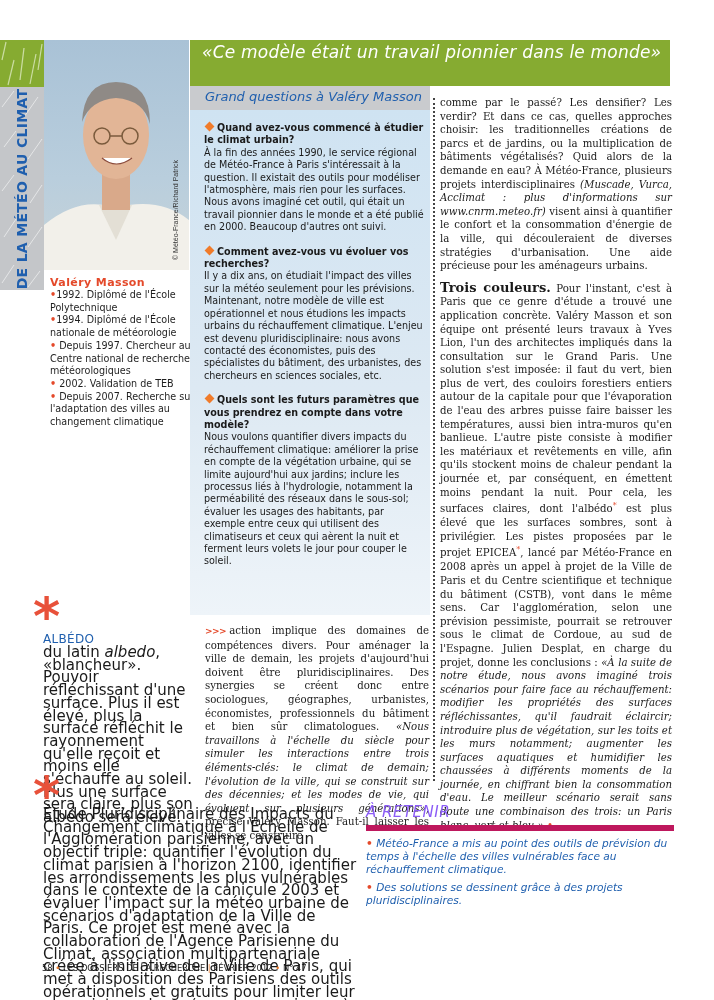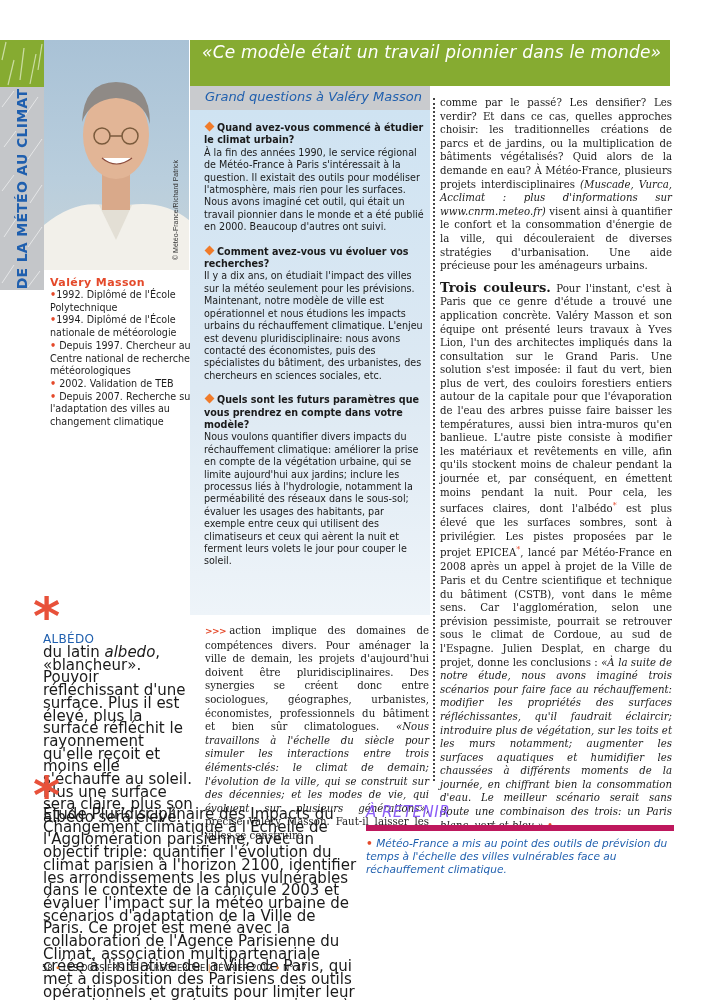--- a/index.html
+++ b/index.html
@@ -200,20 +200,21 @@
 </div>
 <div id="star-2" class="abs big-star">*</div>
 <div id="gloss-epicea" class="abs">
   <div class="gloss-body">Étude Pluridisciplinaire des Impacts du Changement climatique à l'Échelle de l'Agglomération parisienne, avec un objectif triple: quantifier l'évolution du climat parisien à l'horizon 2100, identifier les arrondissements les plus vulnérables dans le contexte de la canicule 2003 et évaluer l'impact sur la météo urbaine de scénarios d'adaptation de la Ville de Paris. Ce projet est mené avec la collaboration de l'Agence Parisienne du Climat, association multipartenariale créée à l'initiative de la Ville de Paris, qui met à disposition des Parisiens des outils opérationnels et gratuits pour limiter leur empreinte carbone (www.apc-paris.com).</div>
 </div>
 
 <div id="retenir" class="abs">
   <div id="retenir-title">À RETENIR</div>
   <ul id="retenir-list">
     <li><span class="dot">•</span> <span>Météo-France a mis au point des outils de prévision du temps à l'échelle des villes vulnérables face au réchauffement climatique.</span></li>
+    <li><span class="dot">•</span> <span>Des solutions se dessinent grâce à des projets pluridisciplinaires.</span></li>
   </ul>
 </div>
 
 <div id="footer" class="abs">
   <span>58</span>
   <span class="sep">•</span>
   <b>LES DOSSIERS DE LA RECHERCHE</b>
   <span class="sep">|</span>
   <b>FÉVRIER 2012</b>
   <span class="sep">•</span>

